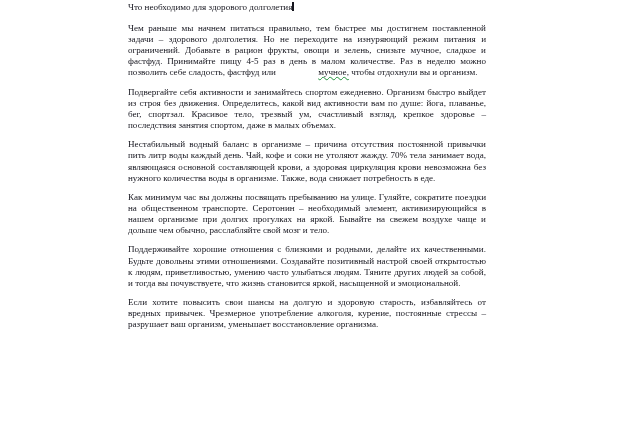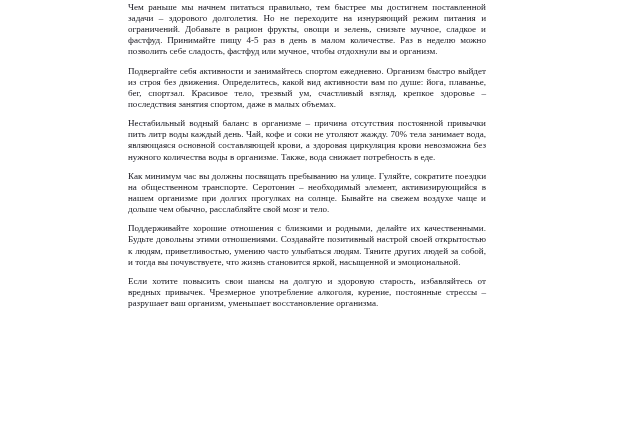--- a/index.html
+++ b/index.html
@@ -49,40 +49,43 @@
     text-align: justify;
     text-justify: inter-word;
     font-size: 9.1px;
     line-height: 11.1px;
     hyphens: none;
   }
   .doc-para:last-child {
     margin-bottom: 12px;
   }
   .spell-error {
+    text-decoration: underline;
     text-decoration-style: wavy;
     text-decoration-color: #1f8f3a;
     text-decoration-thickness: 0.6px;
     text-underline-offset: 1px;
+    margin-left: 40px;
   }
 </style>
 </head>
 <body>
 
 <div id="doc-canvas">
   <div id="text-column">
 
+    <p class="doc-title"><span>Что необходимо для здорового долголетия</span><span class="caret"></span></p>
 
     <p class="doc-para"><span>Чем раньше мы начнем питаться правильно, тем быстрее мы достигнем поставленной задачи – здорового долголетия. Но не переходите на изнуряющий режим питания и ограничений. Добавьте в рацион фрукты, овощи и зелень, снизьте мучное, сладкое и фастфуд. Принимайте пищу 4-5 раз в день в малом количестве. Раз в неделю можно позволить себе сладость, фастфуд или </span><span class="spell-error">мучное,</span><span> чтобы отдохнули вы и организм.</span></p>
 
     <p class="doc-para">Подвергайте себя активности и занимайтесь спортом ежедневно. Организм быстро выйдет из строя без движения. Определитесь, какой вид активности вам по душе: йога, плаванье, бег, спортзал. Красивое тело, трезвый ум, счастливый взгляд, крепкое здоровье – последствия занятия спортом, даже в малых объемах.</p>
 
     <p class="doc-para">Нестабильный водный баланс в организме – причина отсутствия постоянной привычки пить литр воды каждый день. Чай, кофе и соки не утоляют жажду. 70% тела занимает вода, являющаяся основной составляющей крови, а здоровая циркуляция крови невозможна без нужного количества воды в организме. Также, вода снижает потребность в еде.</p>
 
-    <p class="doc-para">Как минимум час вы должны посвящать пребыванию на улице. Гуляйте, сократите поездки на общественном транспорте. Серотонин – необходимый элемент, активизирующийся в нашем организме при долгих прогулках на солнце. Бывайте на свежем воздухе чаще и дольше чем обычно, расслабляйте свой мозг и тело.</p>
+    <p class="doc-para">Как минимум час вы должны посвящать пребыванию на улице. Гуляйте, сократите поездки на общественном транспорте. Серотонин – необходимый элемент, активизирующийся в нашем организме при долгих прогулках на яркой. Бывайте на свежем воздухе чаще и дольше чем обычно, расслабляйте свой мозг и тело.</p>
 
 
     <p class="doc-para">Поддерживайте хорошие отношения с близкими и родными, делайте их качественными. Будьте довольны этими отношениями. Создавайте позитивный настрой своей открытостью к людям, приветливостью, умению часто улыбаться людям. Тяните других людей за собой, и тогда вы почувствуете, что жизнь становится яркой, насыщенной и эмоциональной.</p>
 
     <p class="doc-para">Если хотите повысить свои шансы на долгую и здоровую старость, избавляйтесь от вредных привычек. Чрезмерное употребление алкоголя, курение, постоянные стрессы – разрушает ваш организм, уменьшает восстановление организма.</p>
 
   </div>
 </div>
 
 </body></html>

